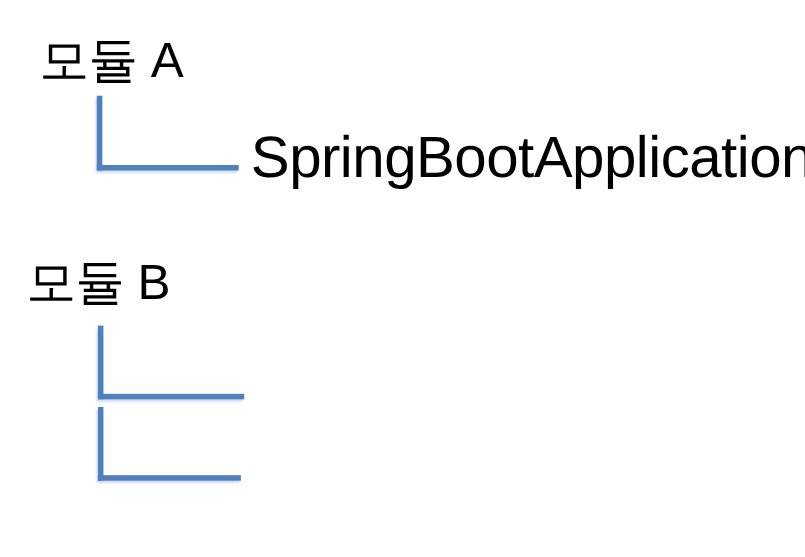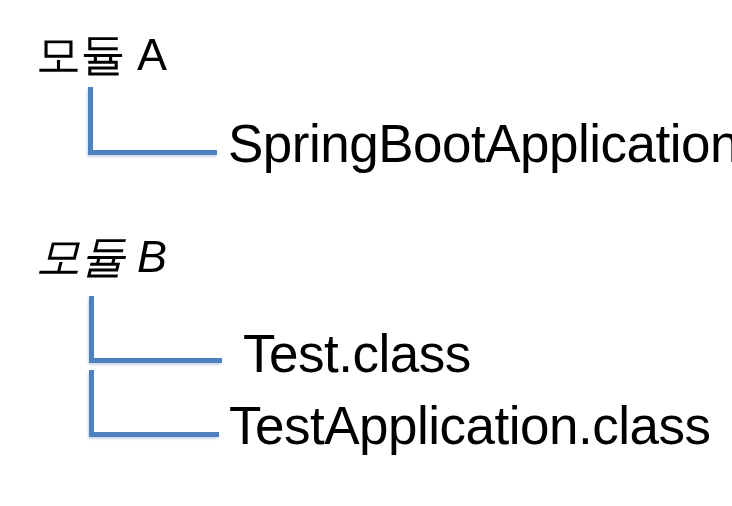--- a/index.html
+++ b/index.html
@@ -35,34 +35,32 @@
     box-sizing: border-box;
     border-left: 5px solid var(--color-connector, #4e81be);
     border-bottom: 5px solid var(--color-connector, #4e81be);
     filter: drop-shadow(-1px 2px 1px rgba(140, 170, 215, 0.45));
   }
   
   #module-a-name   { left: 36px;  top: 30px;  }
   #conn-a-0        { left: 88px;  top: 87px;  width: 129px; height: 68px; }
   #leaf-a-0        { left: 228px; top: 118px; }
 
-  #module-b-name   { left: 36px;  top: 232px; font-style: italic; }
+  #module-b-name   { left: 24px;  top: 232px; }
   #conn-b-0        { left: 89px;  top: 296px; width: 133px; height: 67px; }
   #leaf-b-0        { left: 243px; top: 328px; }
   #conn-b-1        { left: 89px;  top: 370px; width: 130px; height: 67px; }
   #leaf-b-1        { left: 229px; top: 400px; }
 </style>
 </head>
 <body>
 
 <div class="canvas">
 
   <div class="module-name" id="module-a-name">모듈 A</div>
   <div class="connector" id="conn-a-0"></div>
   <div class="leaf-label" id="leaf-a-0">SpringBootApplication</div>
 
   <div class="module-name" id="module-b-name">모듈 B</div>
   <div class="connector" id="conn-b-0"></div>
-  <div class="leaf-label" id="leaf-b-0">Test.class</div>
   <div class="connector" id="conn-b-1"></div>
-  <div class="leaf-label" id="leaf-b-1">TestApplication.class</div>
 
 </div>
 
 </body></html>

